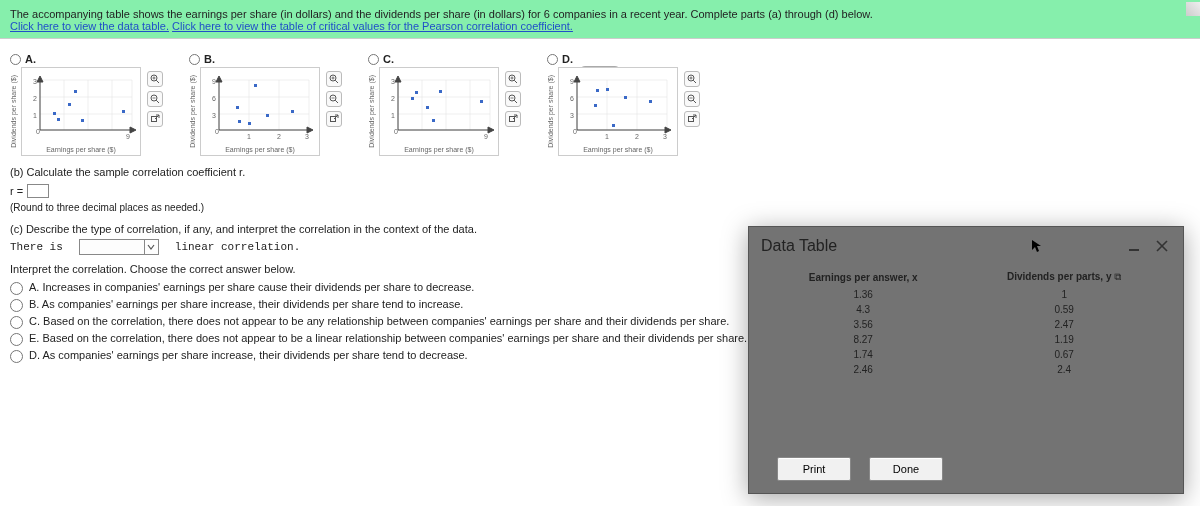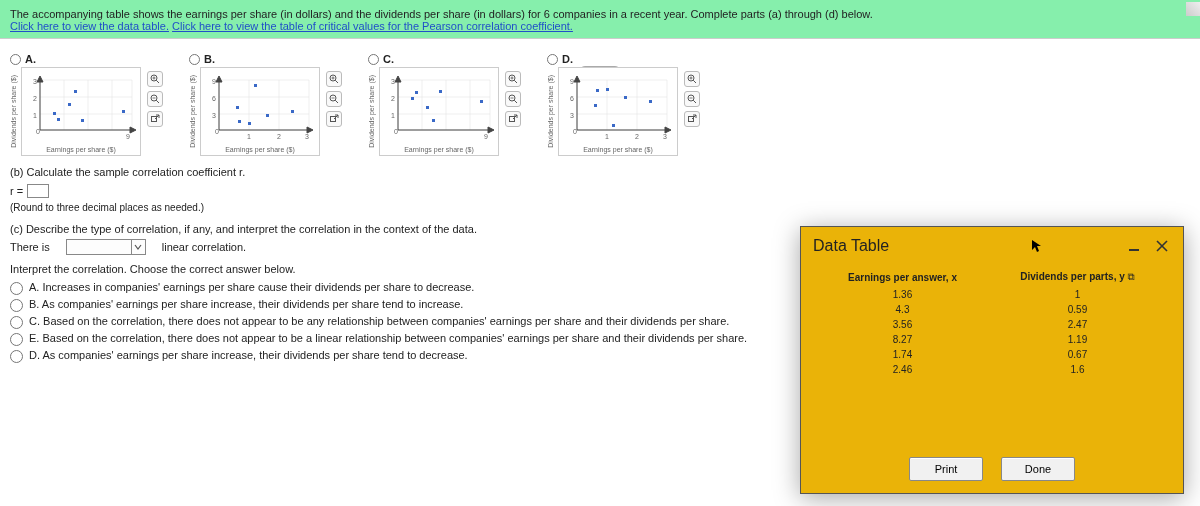--- a/index.html
+++ b/index.html
@@ -57,59 +57,59 @@
       border-radius: 3px; background: #f9f9f9; display:flex;align-items:center;justify-content:center;
       cursor: pointer;
     }
     .zoom-btn svg { width: 10px; height: 10px; }
     .sub-q { margin: 10px 0 2px; }
     .input-r { display: inline-flex; align-items: center; gap: 4px; margin: 4px 0; }
     .input-r input[type=text] {
       width: 22px; height: 14px; border: 1px solid #888; font-size: 10px; padding: 0 2px;
     }
     .hint { font-size: 10px; margin-bottom: 0; }
-    .inline-select-row { display: flex; align-items: center; gap: 16px; margin: 4px 0; }
+    .inline-select-row { display: flex; align-items: center; gap: 16px; margin: 4px 0; font-family: Liberation Mono, monospace; }
     .pseudo-select {
       display:inline-flex; align-items:center; height:16px; border:1px solid #888;
       background:#fdfdfd; font-size:10px; cursor:pointer; min-width:80px;
       position: relative;
     }
     .pseudo-select .sel-text { padding: 0 4px; flex:1; color:#444; }
     .pseudo-select .sel-arrow {
       width:14px; height:100%; border-left:1px solid #888;
       display:flex; align-items:center; justify-content:center;
     }
     .list-item { display:flex; align-items:flex-start; gap:6px; margin: 3px 0; }
     .list-item input[type=radio] { margin-top: 1px; cursor:pointer; }
     .list-item label { font-size: 11px; cursor:pointer; }
 
     
     .modal {
       position: absolute;
       right: 16px; top: 226px;
-      width: 384px; height: 268px;
-      background: #eab308;
+      width: 436px; height: 268px;
+      background: #737373;
       border: 1px solid #555;
       box-shadow: 0 4px 24px rgba(0,0,0,.35);
       display:flex; flex-direction:column;
     }
     .modal-header {
       display:flex; align-items:center; justify-content:space-between;
       padding: 10px 12px 6px; font-size: 16px; font-weight: normal;
     }
     .modal-header .spacer { flex:1; }
     .modal-close-group { display:flex; gap: 10px; align-items:center; }
     .min-icon, .close-icon { width:18px; height:18px; display:flex;align-items:center;justify-content:center; cursor:pointer; font-size:14px; color:#444; }
     .modal-body { flex:1; padding: 6px 16px 4px; overflow:auto; }
     .dt { width: 100%; border-collapse: collapse; font-size: 10px; }
     .dt th { font-weight: bold; text-align: center; padding: 4px 4px; }
     .dt td { text-align:center; padding: 2px 4px; }
     .dt th .note { font-weight: normal; }
     .modal-footer {
-      padding: 8px 28px 12px; display:flex; gap: 18px; justify-content:center;
+      padding: 8px 28px 12px; display:flex; gap: 18px; 
       border-top: none;
     }
     .mbtn {
       min-width: 74px; height: 24px; border:1px solid #888;
       background:#f1f1f1; font-size:11px; border-radius:2px; cursor:pointer;
       box-shadow: inset 0 1px 0 #fff;
     }
 
     .corner-strip {
       position:absolute; top:2px; right:0; width:14px; height:14px;
@@ -507,21 +507,21 @@
           <tr>
             <td>8.27</td>
             <td>1.19</td>
           </tr>
           <tr>
             <td>1.74</td>
             <td>0.67</td>
           </tr>
           <tr>
             <td>2.46</td>
-            <td>1.6</td>
+            <td>2.4</td>
           </tr>
         </tbody>
     </table>
   </div>
   <div class="modal-footer">
     <button class="mbtn">Print</button>
     <button class="mbtn">Done</button>
   </div>
 </div>
 

